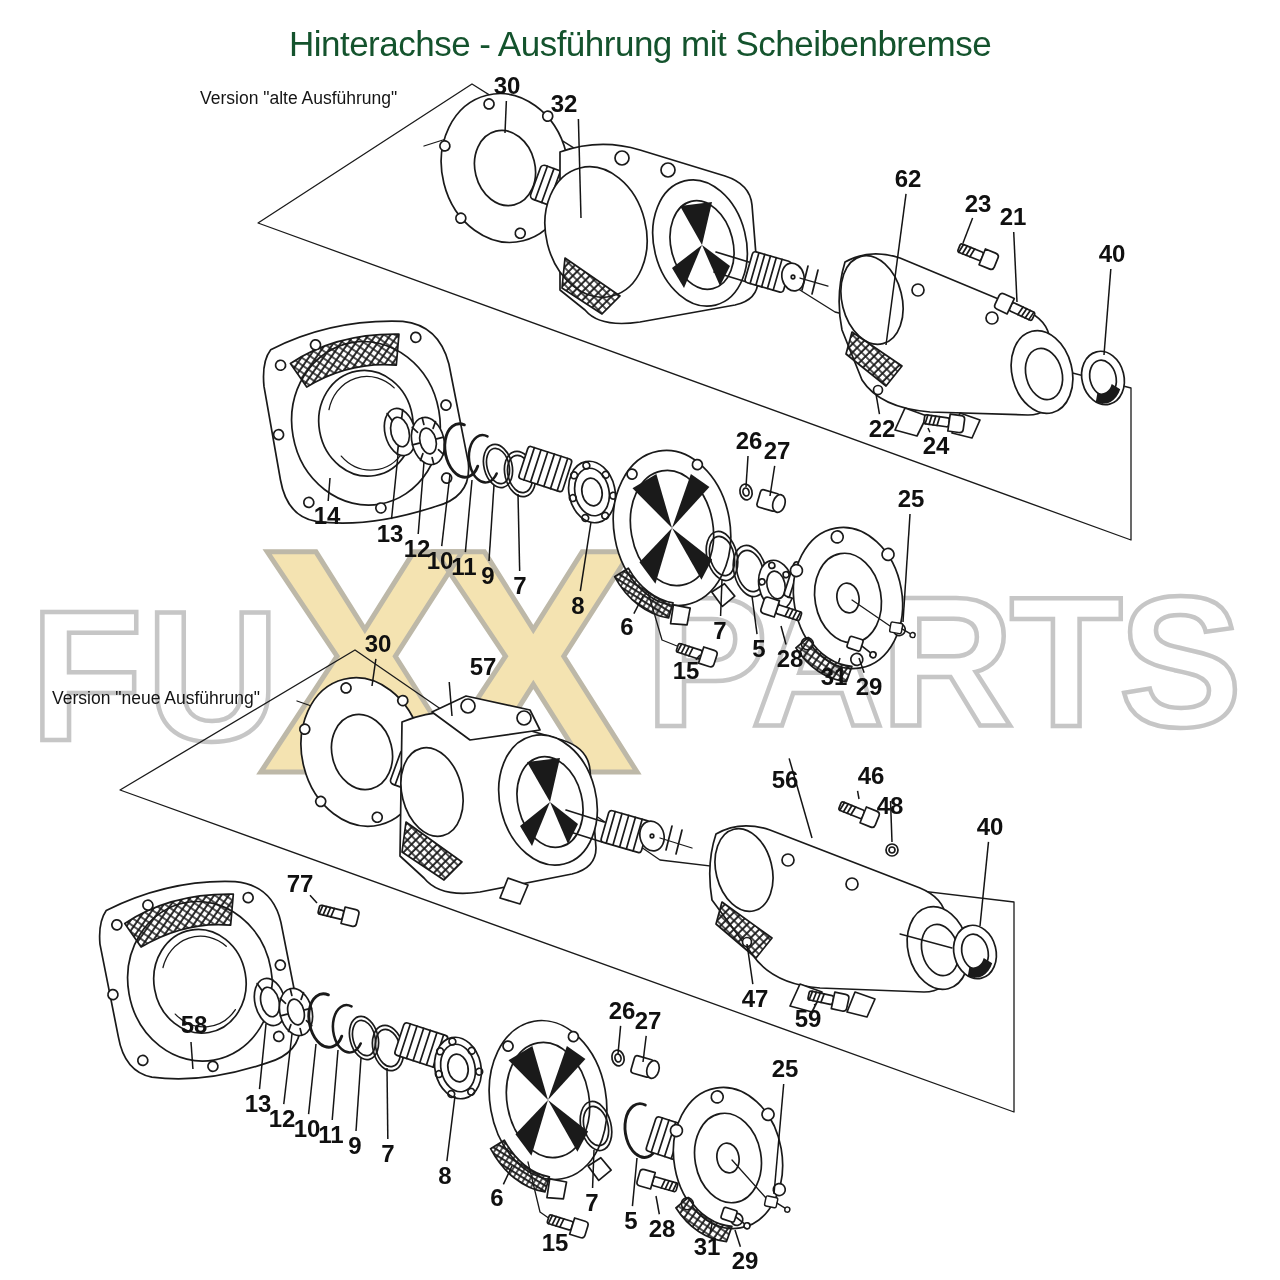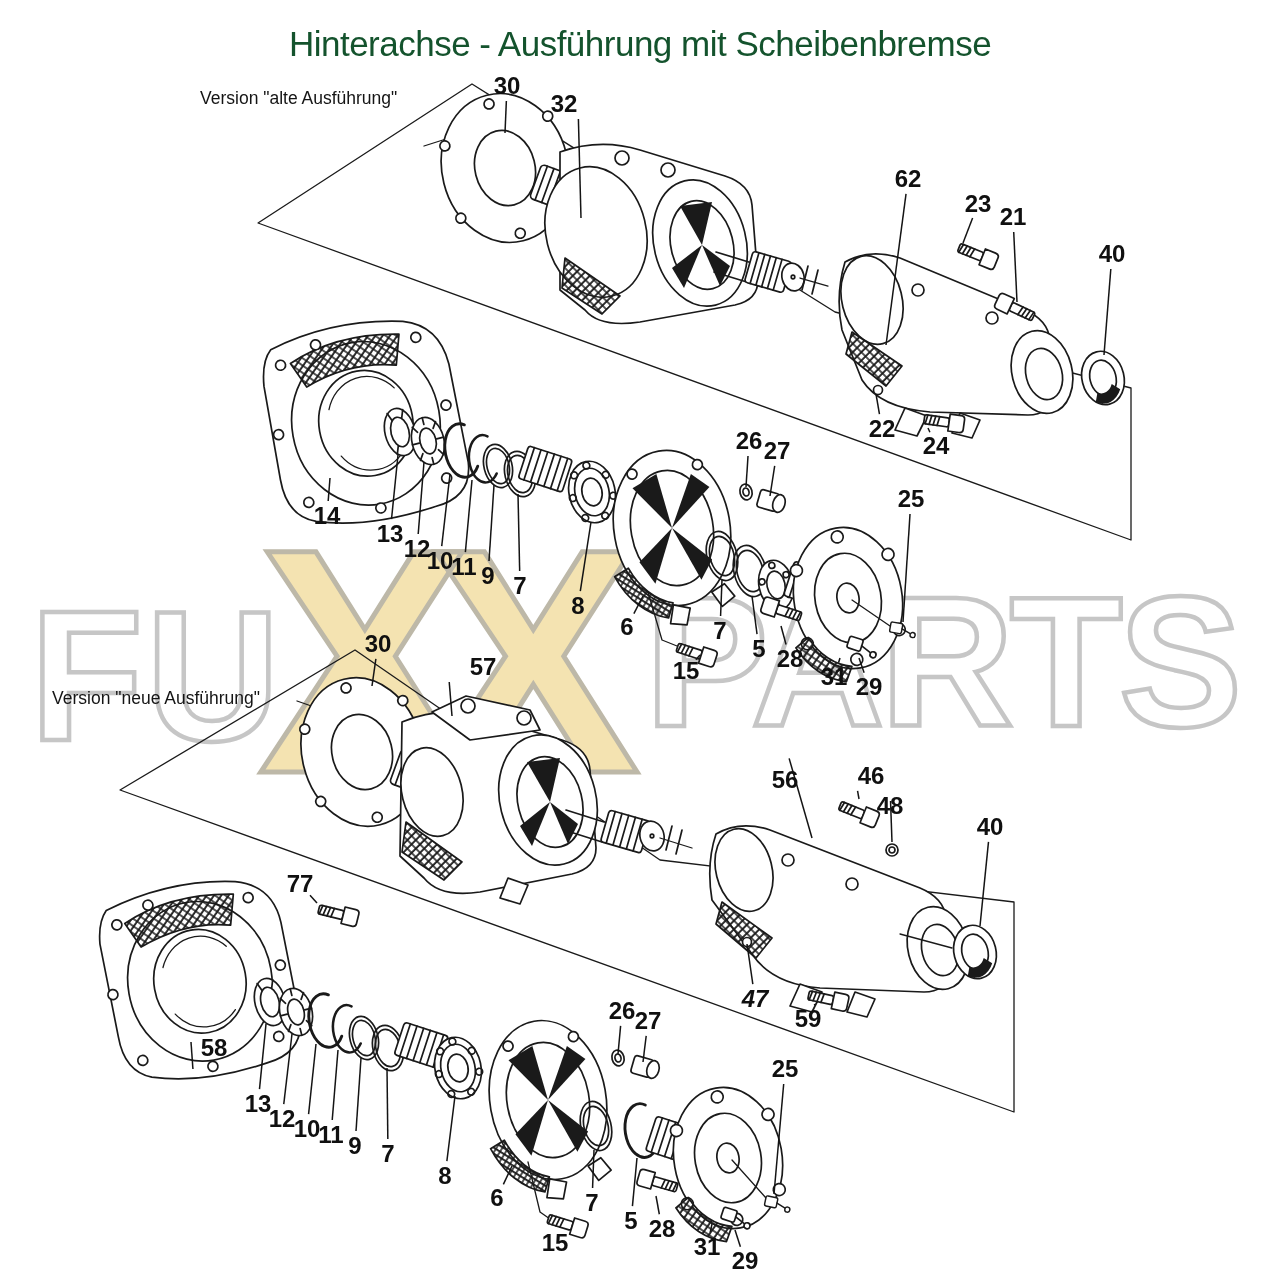--- a/index.html
+++ b/index.html
@@ -560,26 +560,26 @@
       <div class="part-label" style="left: 790px; top: 659px;">28</div>
       <div class="part-label" style="left: 834px; top: 677px;">31</div>
       <div class="part-label" style="left: 869px; top: 687px;">29</div>
       <div class="part-label" style="left: 378px; top: 644px;">30</div>
       <div class="part-label" style="left: 448px; top: 667px; margin-left: 35px;">57</div>
       <div class="part-label" style="left: 785px; top: 780px;">56</div>
       <div class="part-label" style="left: 855px; top: 776px; margin-left: 16px;">46</div>
       <div class="part-label" style="left: 890px; top: 786px; margin-top: 20px;">48</div>
       <div class="part-label" style="left: 990px; top: 827px;">40</div>
       <div class="part-label" style="left: 300px; top: 884px;">77</div>
-      <div class="part-label" style="left: 755px; top: 999px; font-style: italic;">47</div>
+      <div class="part-label" style="left: 755px; top: 999px;">47</div>
       <div class="part-label" style="left: 808px; top: 1019px;">59</div>
       <div class="part-label" style="left: 622px; top: 1011px;">26</div>
       <div class="part-label" style="left: 648px; top: 1021px;">27</div>
       <div class="part-label" style="left: 785px; top: 1069px;">25</div>
-      <div class="part-label" style="left: 194px; top: 1048px; margin-left: 20px;">58</div>
+      <div class="part-label" style="left: 194px; top: 1025px;">58</div>
       <div class="part-label" style="left: 258px; top: 1104px;">13</div>
       <div class="part-label" style="left: 282px; top: 1119px;">12</div>
       <div class="part-label" style="left: 307px; top: 1129px;">10</div>
       <div class="part-label" style="left: 331px; top: 1135px;">11</div>
       <div class="part-label" style="left: 355px; top: 1146px;">9</div>
       <div class="part-label" style="left: 388px; top: 1154px;">7</div>
       <div class="part-label" style="left: 445px; top: 1176px;">8</div>
       <div class="part-label" style="left: 497px; top: 1198px;">6</div>
       <div class="part-label" style="left: 555px; top: 1243px;">15</div>
       <div class="part-label" style="left: 592px; top: 1203px;">7</div>

